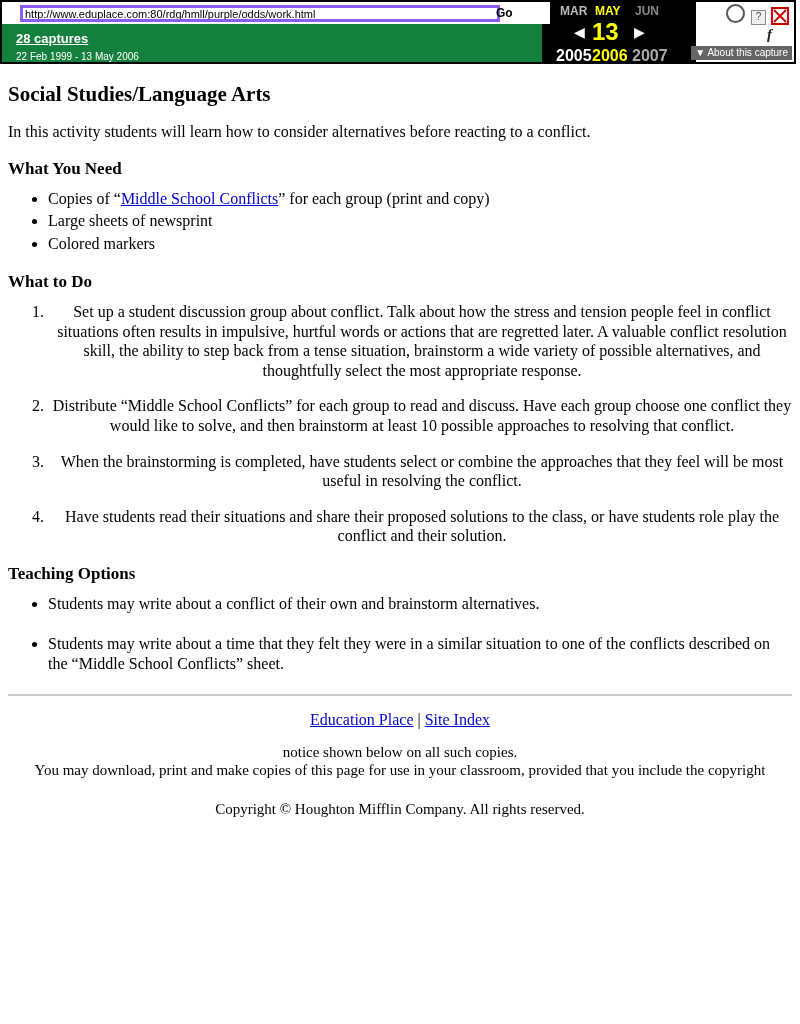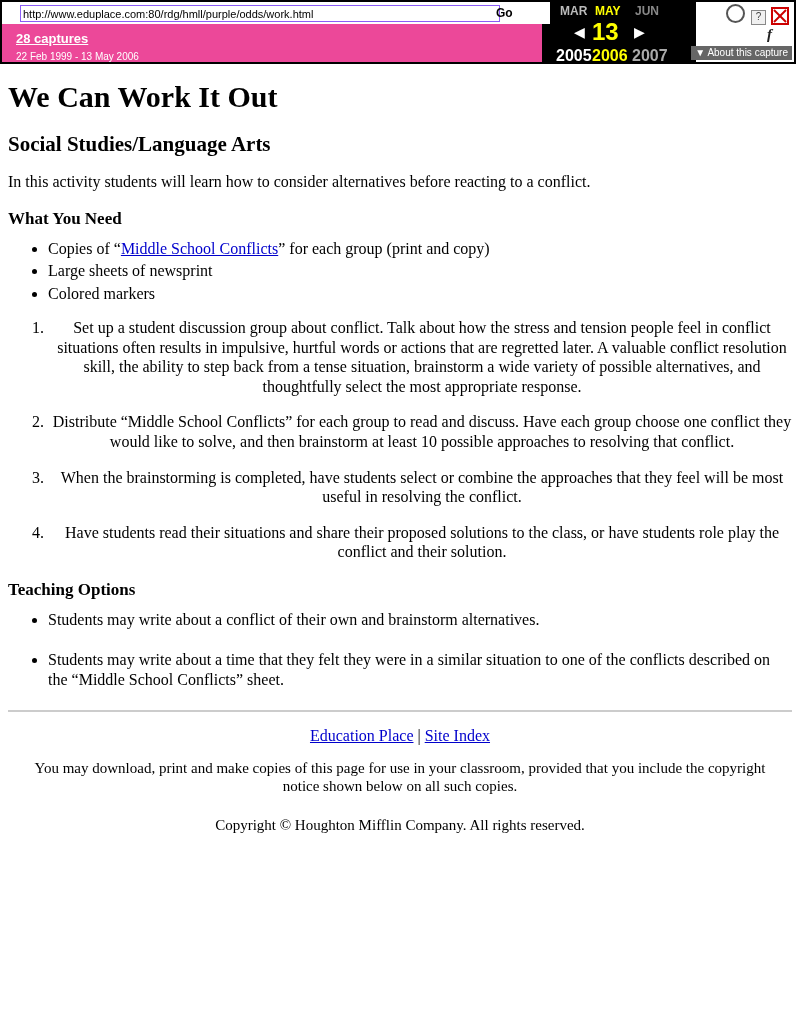--- a/index.html
+++ b/index.html
@@ -34,21 +34,21 @@
     position: absolute;
     left: 10px; top: 3px;
     width: 580px;
     height: 18px;
   }
   .wm-url {
     position: absolute;
     left: 8px; top: 0;
     width: 480px;
     height: 17px;
-    border: 1px solid #8b5cf6;
+    border: 3px solid #8b5cf6;
     background: #ffffff;
     font-family: "Liberation Sans", sans-serif;
     font-size: 11px;
     line-height: 15px;
     padding: 0 2px;
     color: #000000;
     box-sizing: border-box;
   }
   .wm-go {
     position: absolute;
@@ -59,21 +59,21 @@
     background: transparent;
     border: none;
     cursor: pointer;
     font-family: "Liberation Sans", sans-serif;
   }
   .wm-capbar {
     position: absolute;
     left: 0; top: 22px;
     width: 594px;
     height: 38px;
-    background: #ec4899;
+    background: #15803d;
     color: #ffffff;
   }
   .wm-captures {
     position: absolute;
     left: 14px; top: 7px;
     font-size: 13px;
     font-weight: bold;
     color: #ffffff;
     text-decoration: underline;
     cursor: pointer;
@@ -314,33 +314,33 @@
     </svg>
   </div>
 
   <div class="wm-fb">f</div>
 
   <div class="wm-about">▼ About this capture</div>
 </div>
 
 <div class="page">
 
-  <h1 class="title">We Can Work It Out</h1>
 
   <h2 class="subtitle">Social Studies/Language Arts</h2>
 
   <p class="intro">In this activity students will learn how to consider alternatives before reacting to a conflict.</p>
 
   <h3 class="section">What You Need</h3>
   <ul class="needs">
     <li><span>Copies of “</span><a href="#">Middle School Conflicts</a><span>” for each group (print and copy)</span></li>
     <li><span>Large sheets of newsprint</span></li>
     <li><span>Colored markers</span></li>
   </ul>
 
+  <h3 class="section">What to Do</h3>
   <ol class="steps">
     <li>Set up a student discussion group about conflict. Talk about how the stress and tension people feel in conflict situations often results in impulsive, hurtful words or actions that are regretted later. A valuable conflict resolution skill, the ability to step back from a tense situation, brainstorm a wide variety of possible alternatives, and thoughtfully select the most appropriate response.</li>
     <li>Distribute “Middle School Conflicts” for each group to read and discuss. Have each group choose one conflict they would like to solve, and then brainstorm at least 10 possible approaches to resolving that conflict.</li>
     <li>When the brainstorming is completed, have students select or combine the approaches that they feel will be most useful in resolving the conflict.</li>
     <li>Have students read their situations and share their proposed solutions to the class, or have students role play the conflict and their solution.</li>
   </ol>
 
   <h3 class="section">Teaching Options</h3>
   <ul class="options">
     <li>Students may write about a conflict of their own and brainstorm alternatives.</li>
@@ -351,18 +351,18 @@
 
   <div class="footer-nav">
     <div>
       <a href="#">Education Place</a>
       <span class="sep">|</span>
       <a href="#">Site Index</a>
     </div>
   </div>
 
   <div class="notice">
+    <div>notice shown below on all such copies.</div>
     <div>You may download, print and make copies of this page for use in your classroom, provided that you include the copyright</div>
-    <div>notice shown below on all such copies.</div>
   </div>
 
   <div class="copyright">Copyright © Houghton Mifflin Company. All rights reserved.</div>
 </div>
 
 </body></html>

